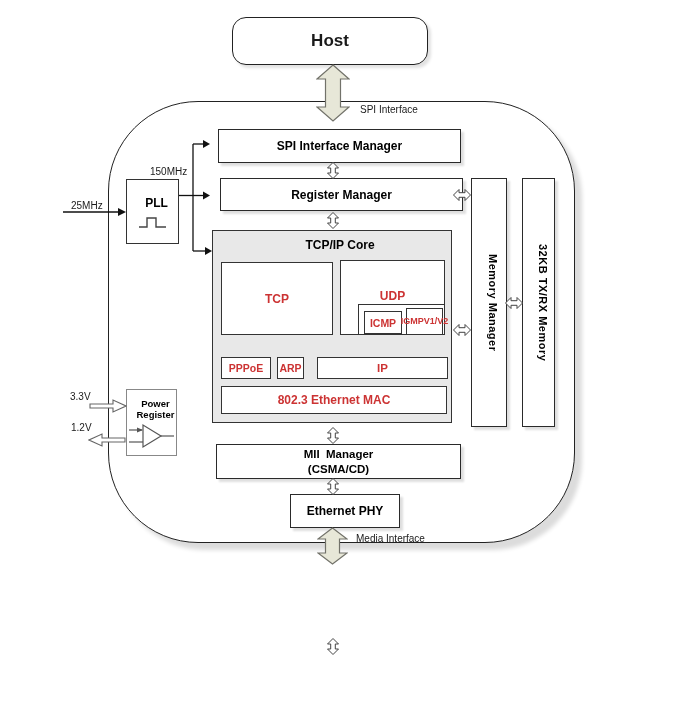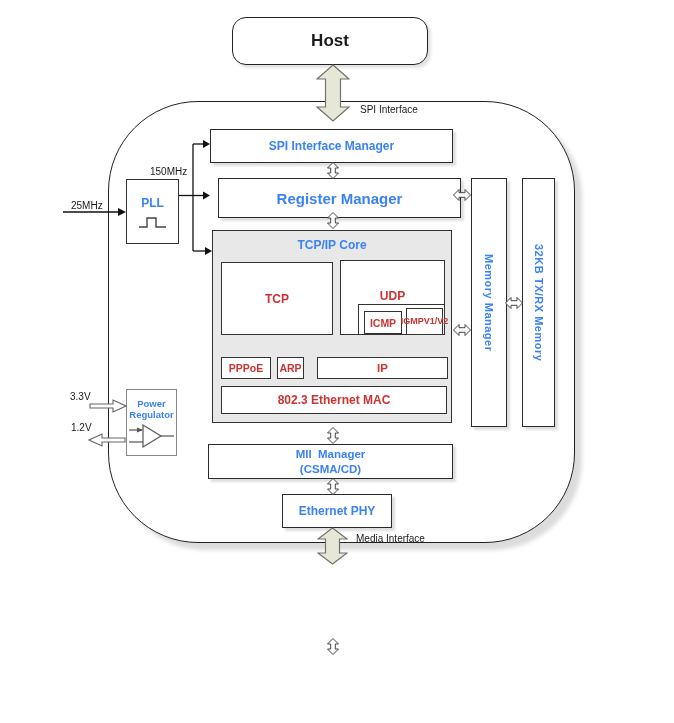--- a/index.html
+++ b/index.html
@@ -8,21 +8,21 @@
     font-family:"Liberation Sans", sans-serif;
   }
   .abs{position:absolute;}
   .box{
     position:absolute;background:#fff;border:1px solid #2a2a2a;
     display:flex;align-items:center;justify-content:center;text-align:center;
     box-shadow:3px 3px 2px rgba(0,0,0,0.13);
     box-sizing:border-box;
   }
   .noshadow{box-shadow:none;}
-  .blue{color:#3b82f6;font-weight:bold;}
+  .blue{color:#000000;font-weight:bold;margin-left:8px;}
   .red{color:#cc3333;font-weight:bold;}
   .blk{color:#1a1a1a;}
   .ann{position:absolute;font-size:10px;color:#1a1a1a;white-space:nowrap;}
   #chip{
     position:absolute;left:108px;top:101px;width:467px;height:442px;
     border:1.6px solid #222;border-radius:90px;background:#fff;
     box-shadow:7px 7px 4px #dcdcdc;box-sizing:border-box;z-index:1;
   }
   #host{
     position:absolute;left:232px;top:17px;width:196px;height:48px;
@@ -61,21 +61,21 @@
     <path d="M17,1 L33,15 L24.5,15 L24.5,43 L33,43 L17,57 L1,43 L9.5,43 L9.5,15 L1,15 Z" fill="#e7e7d8" stroke="#72726a" stroke-width="1.2"></path>
   </svg>
   <div class="ann z3" style="left:360px;top:104px">SPI Interface</div>
 
   <div id="chip"></div>
 
   <div class="box blue z2" style="left:210px;top:129px;width:243px;height:34px;font-size:12px">
     <span>SPI Interface Manager</span>
   </div>
 
-  <div class="box blue z2" style="left:218px;top:178px;width:243px;height:40px;font-size:15px">
+  <div class="box blue z2" style="left:212px;top:178px;width:243px;height:33px;font-size:12px">
     <span>Register Manager</span>
   </div>
 
   <div class="box z2 noshadow" style="left:126px;top:179px;width:53px;height:65px;flex-direction:column;border-color:#333">
     <span class="blue" style="font-size:12px;margin-top:4px">PLL</span>
     <svg width="34" height="18" style="margin-top:4px">
       <polyline points="3,13 11,13 11,4 20,4 20,13 30,13" fill="none" stroke="#444" stroke-width="1.4"></polyline>
     </svg>
   </div>
   <div class="ann z3" style="left:150px;top:166px">150MHz</div>
@@ -142,21 +142,21 @@
     <span>(CSMA/CD)</span>
   </div>
 
   <div class="box blue z2" style="left:282px;top:494px;width:110px;height:34px;font-size:12px">
     <span>Ethernet PHY</span>
   </div>
 
   <div class="box z3 noshadow" style="left:126px;top:389px;width:51px;height:67px;flex-direction:column;border:1.4px solid #888">
     <span class="blue" style="font-size:9.5px;line-height:1.2;margin-top:3px">
       <span>Power</span><br>
-      <span>Regulator</span>
+      <span>Register</span>
     </span>
     <svg width="46" height="28" style="margin-top:2px">
       <line x1="0" y1="8" x2="13" y2="8" stroke="#555" stroke-width="1.2"></line>
       <path d="M8,5.5 L14,8 L8,10.5 Z" fill="#555"></path>
       <line x1="0" y1="20" x2="14" y2="20" stroke="#555" stroke-width="1.2"></line>
       <path d="M14,3 L14,25 L32,14 Z" fill="none" stroke="#555" stroke-width="1.2"></path>
       <line x1="32" y1="14" x2="45" y2="14" stroke="#555" stroke-width="1.2"></line>
     </svg>
   </div>
   <div class="ann z3" style="left:70px;top:391px">3.3V</div>

